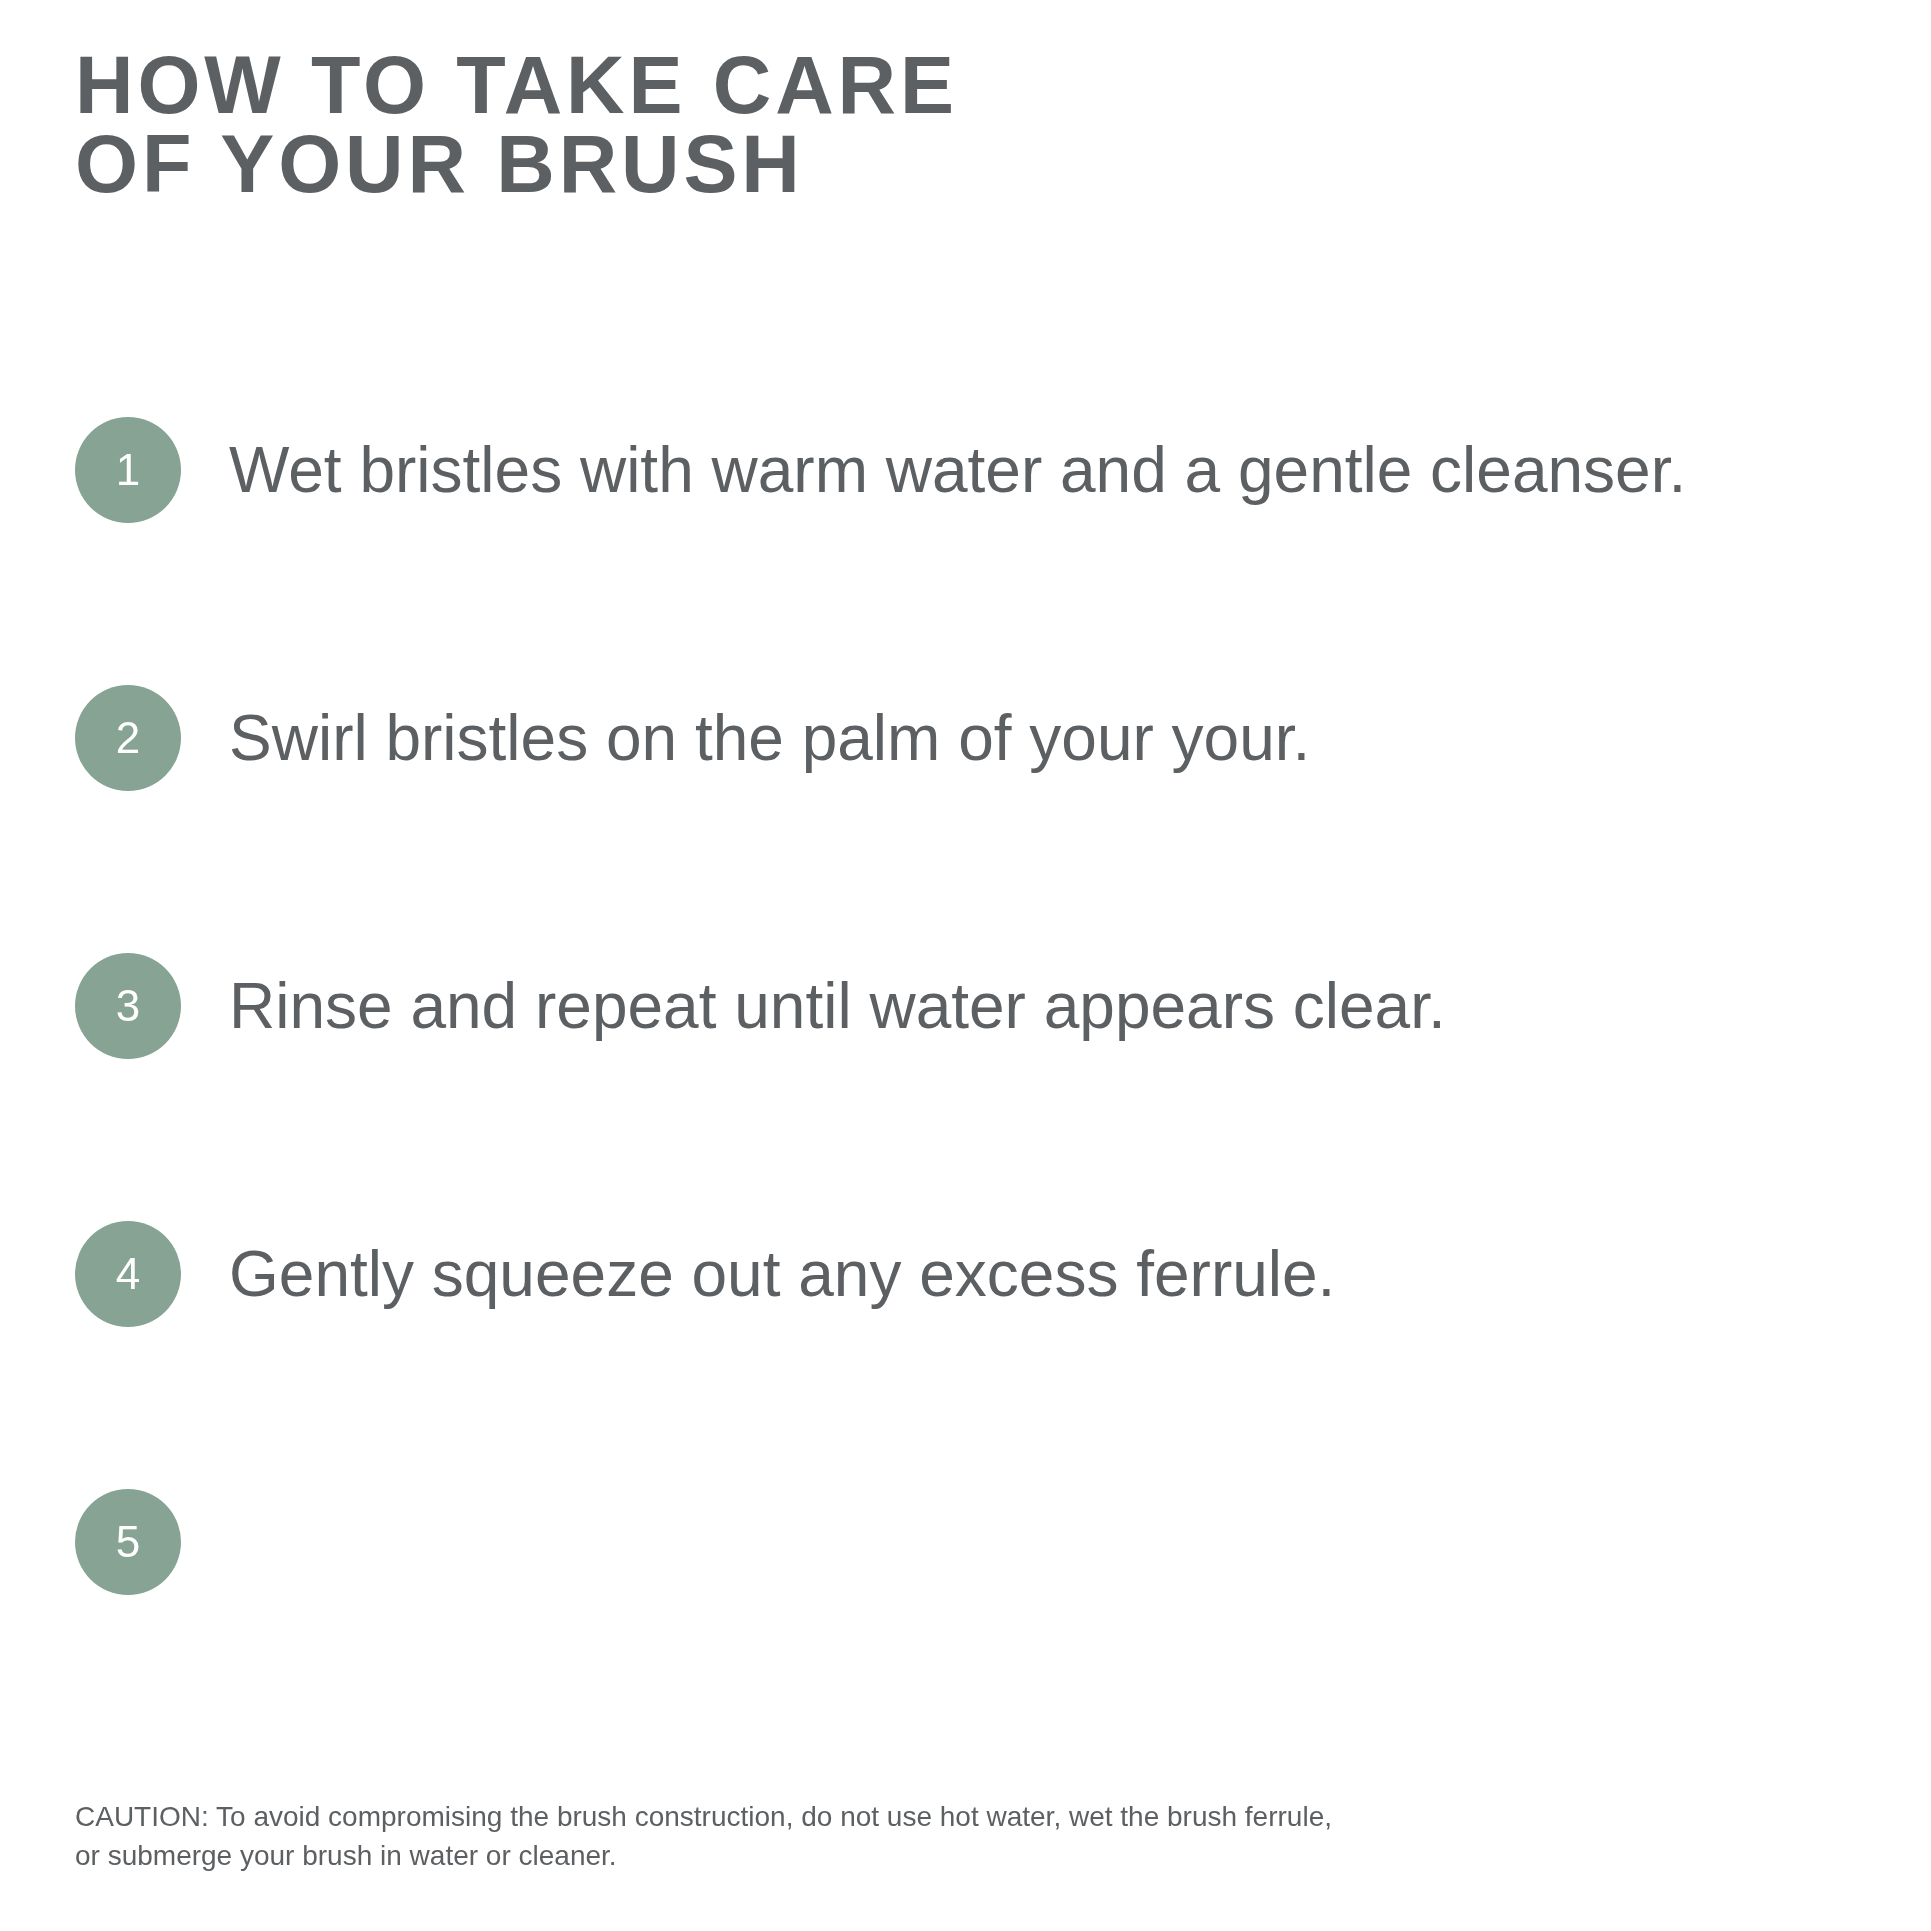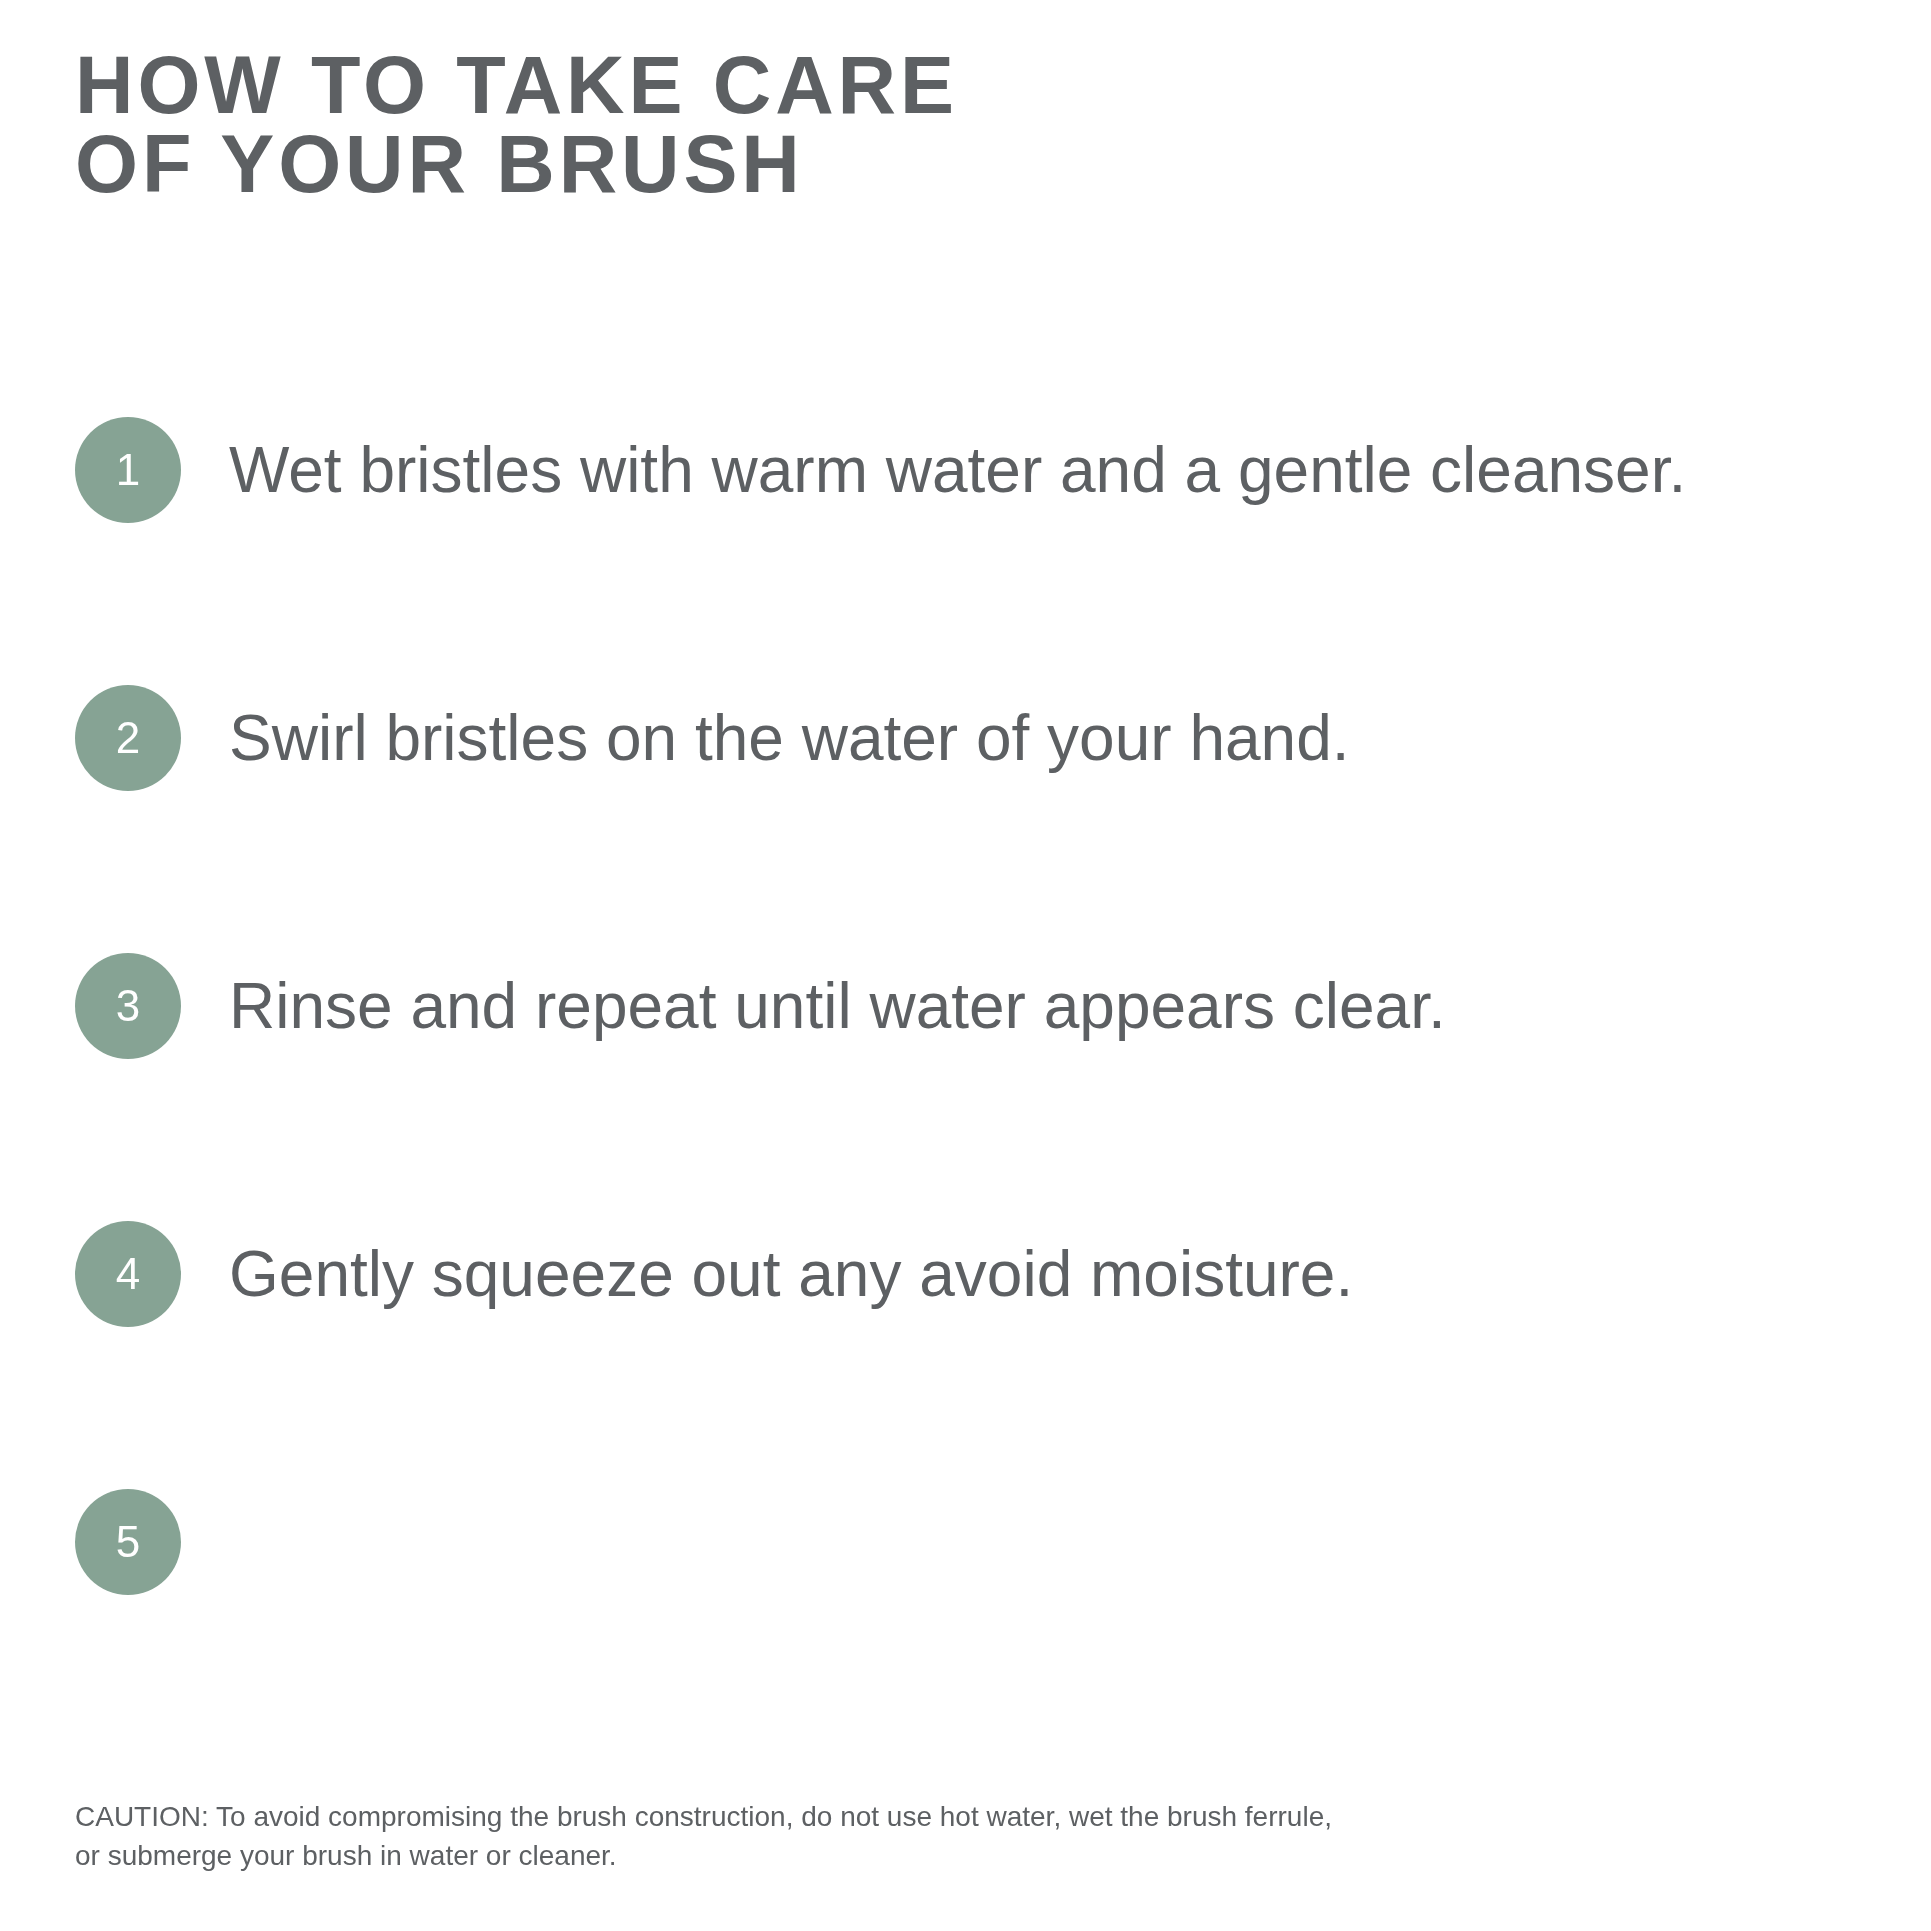--- a/index.html
+++ b/index.html
@@ -104,31 +104,31 @@
 
   <div class="steps">
 
     <div class="step">
       <div class="bullet">1</div>
       <div class="step-text">Wet bristles with warm water and a gentle cleanser.</div>
     </div>
 
     <div class="step">
       <div class="bullet">2</div>
-      <div class="step-text">Swirl bristles on the water of your hand.</div>
+      <div class="step-text">Swirl bristles on the palm of your your.</div>
     </div>
 
     <div class="step">
       <div class="bullet">3</div>
       <div class="step-text">Rinse and repeat until water appears clear.</div>
     </div>
 
     <div class="step">
       <div class="bullet">4</div>
-      <div class="step-text">Gently squeeze out any avoid moisture.</div>
+      <div class="step-text">Gently squeeze out any excess ferrule.</div>
     </div>
 
     <div class="step">
       <div class="bullet">5</div>
     </div>
 
   </div>
 
   <div class="caution">
     <div>CAUTION: To avoid compromising the brush construction, do not use hot water, wet the brush ferrule,</div>

